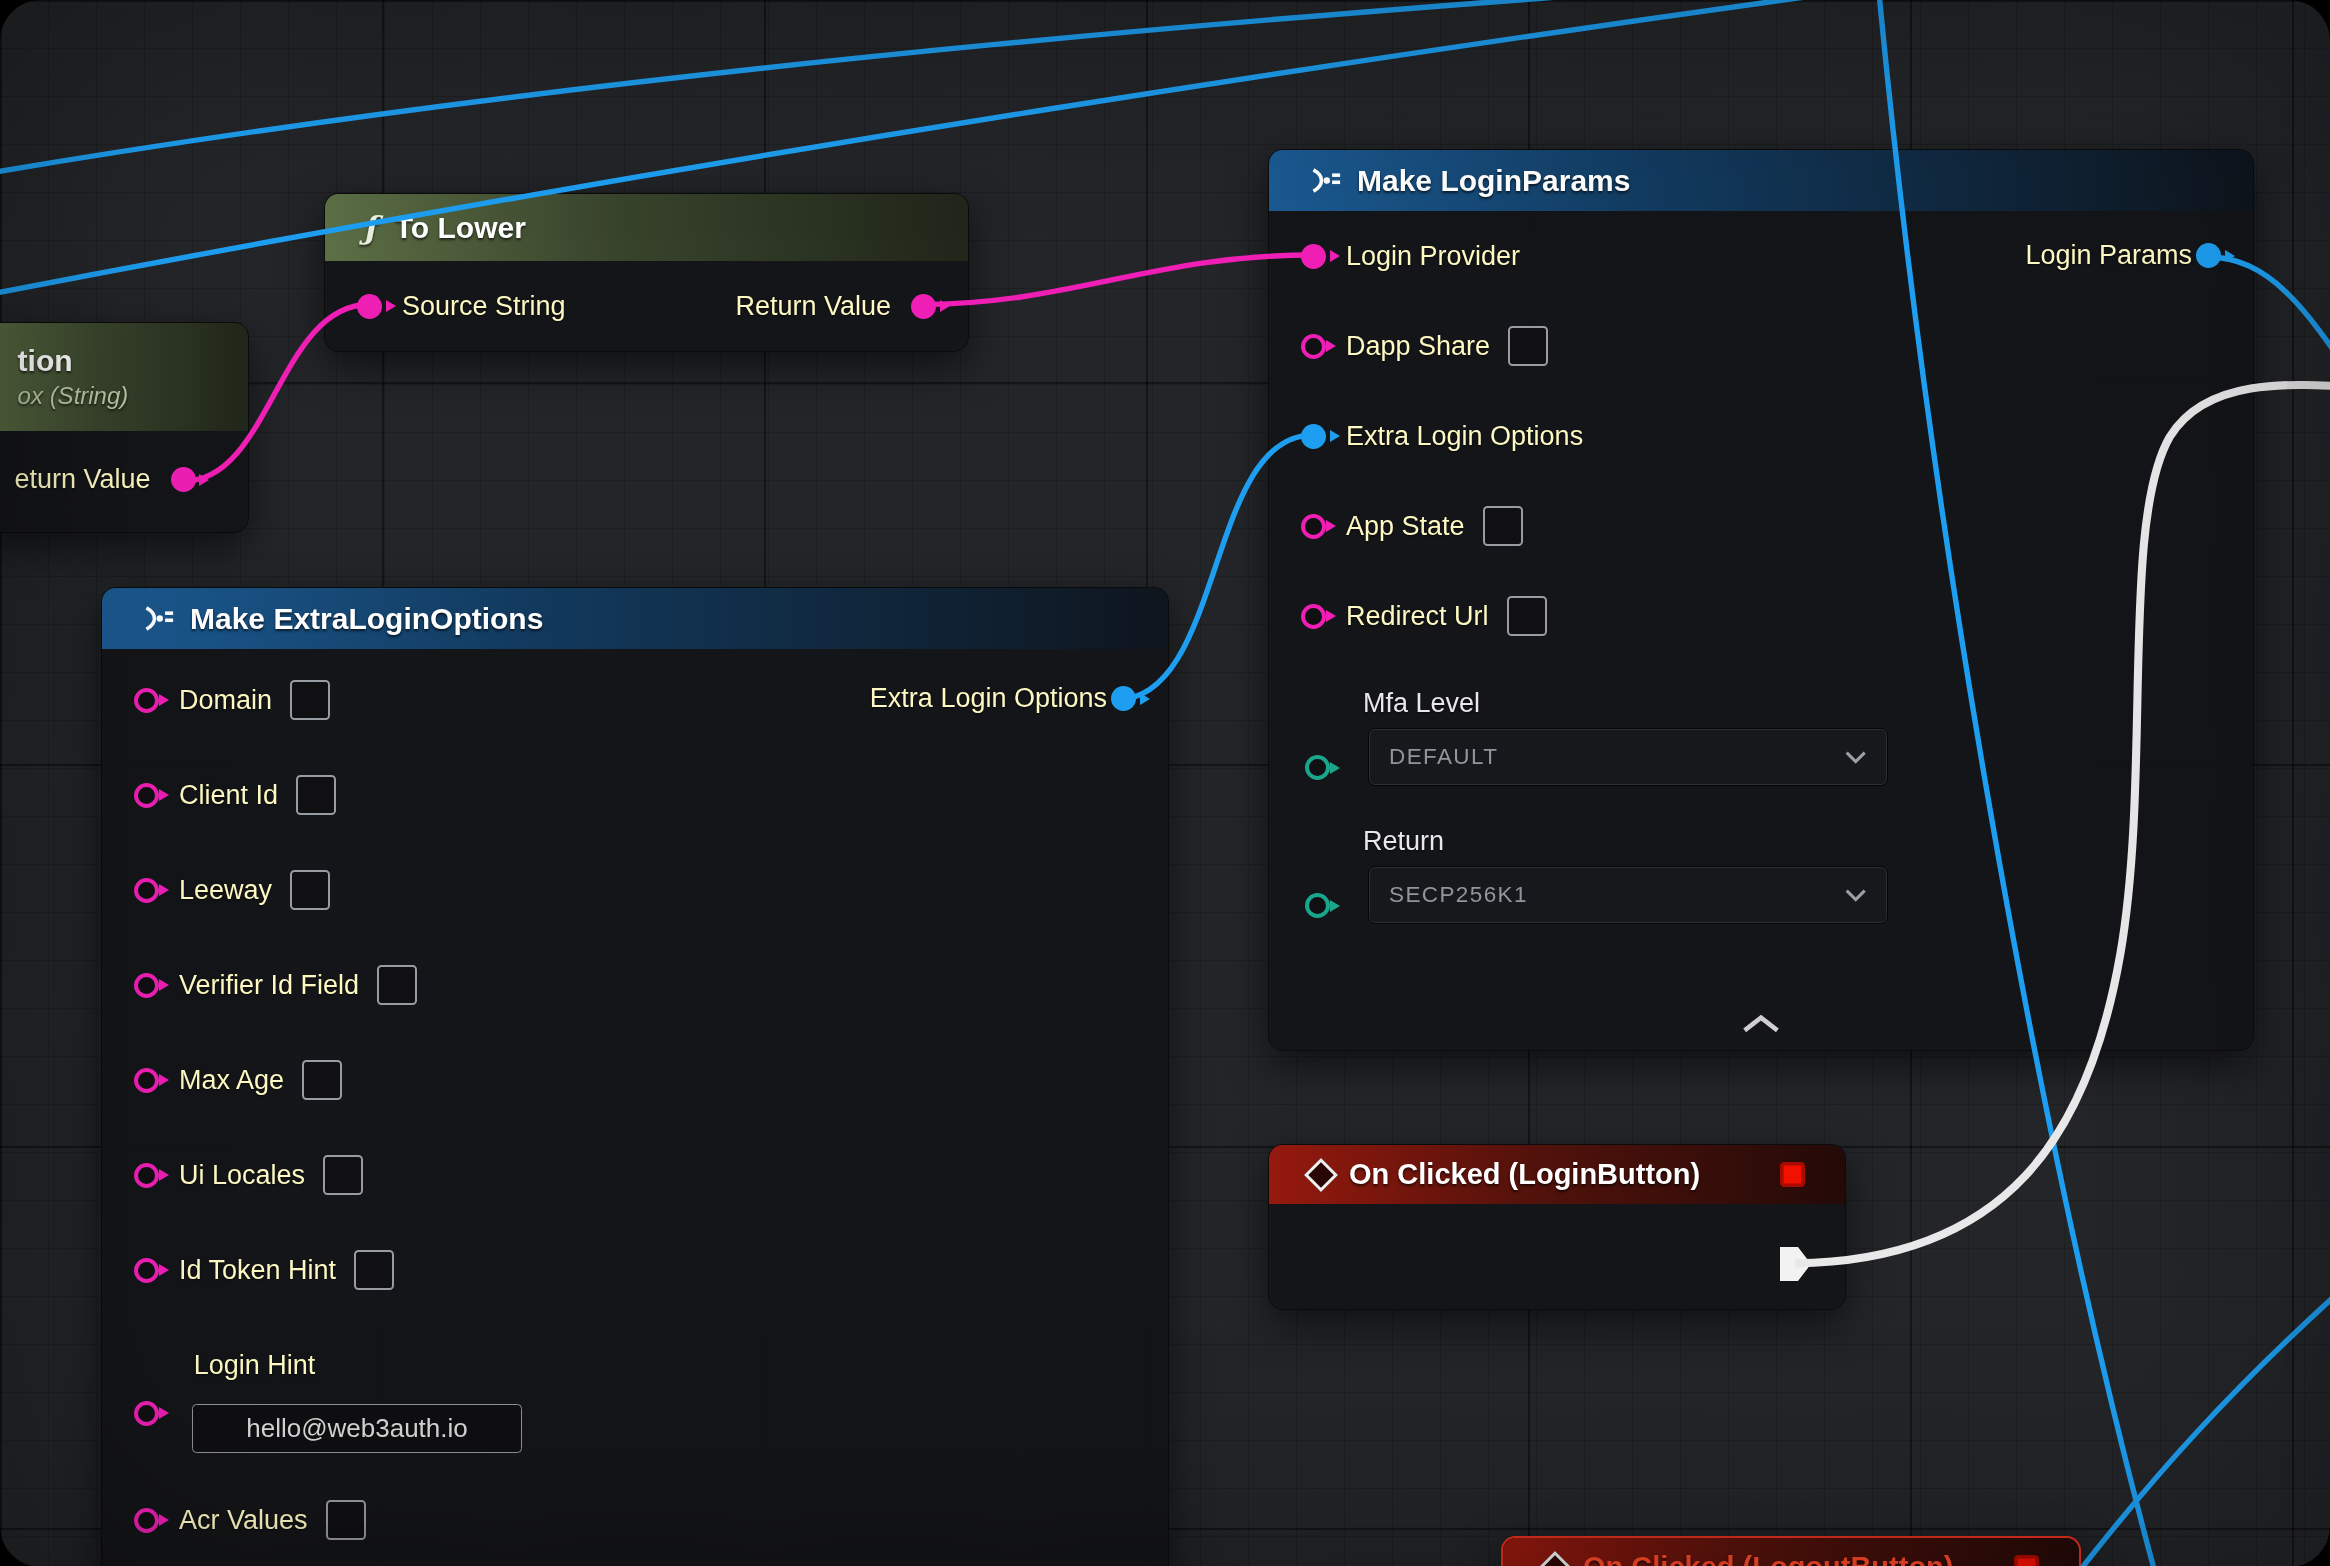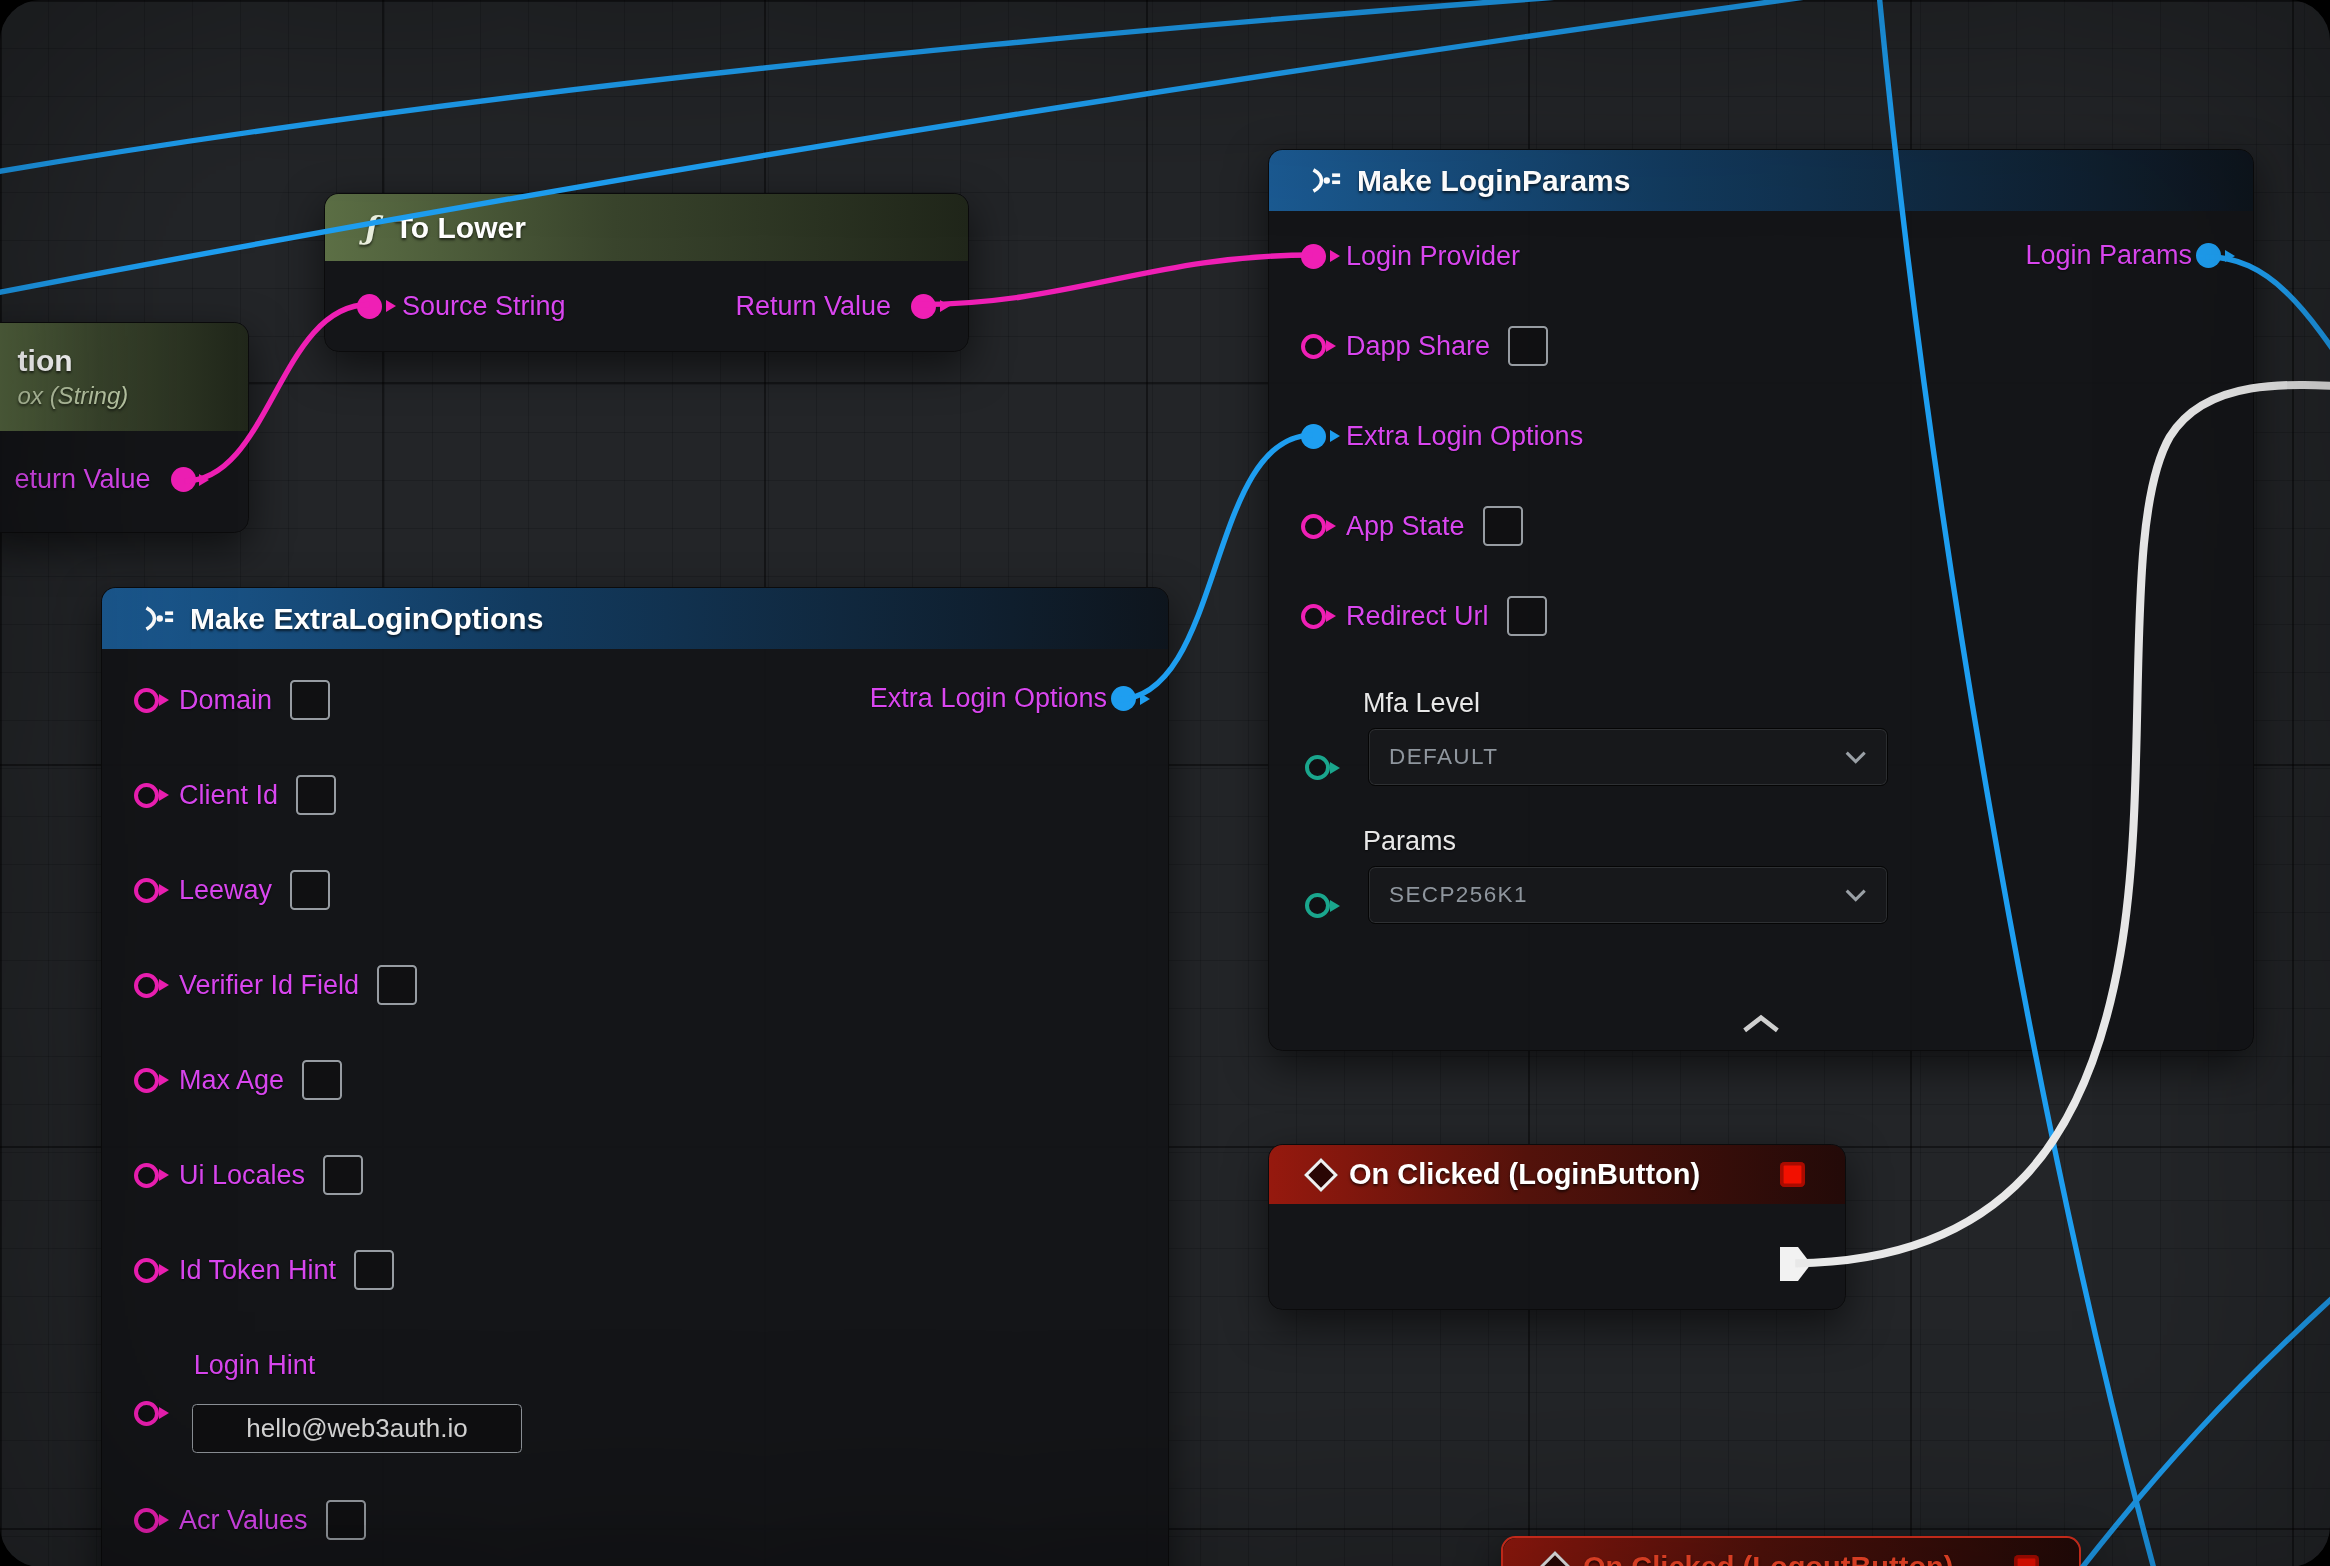--- a/index.html
+++ b/index.html
@@ -17,21 +17,21 @@
   
   .node{position:absolute;background:rgba(20,21,24,.96);border:0.9px solid #0b0b0c;border-radius:14.4px;
         box-shadow:0 14.4px 40px rgba(0,0,0,.55);z-index:10;}
   .nhead{display:flex;align-items:center;gap:16px;padding:0 40px;border-radius:13.5px 13.5px 0 0;
          color:#fff;font-weight:700;font-size:30px;text-shadow:0 1.8px 2.7px rgba(0,0,0,.65);}
   .nhead.green{background:linear-gradient(90deg,#5c6f45 0%,#39442c 45%,#20261a 100%);}
   .nhead.blue{background:linear-gradient(90deg,#1b5販 0%,#123a5e 40%,#0e151d 100%);}
   .nhead.blue{background:linear-gradient(90deg,#1b5a92 0%,#123a5e 40%,#0e151d 100%);}
   .nhead.red{background:linear-gradient(90deg,#96190e 0%,#53120b 45%,#230a08 100%);}
   .row{display:flex;align-items:center;padding:0 32px;}
-  .plabel{margin-left:20px;font-size:27px;color:#d946ef;text-shadow:0 0.9px 1.8px rgba(0,0,0,.6);}
+  .plabel{margin-left:20px;font-size:27px;color:#fef9c3;text-shadow:0 0.9px 1.8px rgba(0,0,0,.6);}
   .outwrap{position:absolute;display:flex;align-items:center;gap:4px;}
   .outwrap .plabel{margin-left:0;}
 
   
   .pin{position:relative;width:25px;height:25px;border-radius:50%;flex:none;box-sizing:border-box;}
   .pin::after{content:"";position:absolute;left:100%;margin-left:3.6px;top:50%;transform:translateY(-50%);
       border-left:10px solid currentColor;border-top:6.3px solid transparent;border-bottom:6.3px solid transparent;}
   .pin.filled{background:currentColor;}
   .pin.hollow{border:4.5px solid currentColor;background:rgba(0,0,0,.2);}
   .pin.string{color:#ef1fb5;}
@@ -195,21 +195,21 @@
         <div class="dd" style="margin:9px 0 0 99px;">
           <span>DEFAULT</span>
           <svg width="23.4" height="14.4" viewBox="0 0 26 16">
             <path d="M3 3 l10 10 l10 -10" stroke="#9aa0a6" stroke-width="3.4" fill="none"></path>
           </svg>
         </div>
       </div>
 
       <div style="position:relative;margin-top:40px;">
         <span class="pin hollow enum" style="position:absolute;left:36px;top:67px;"></span>
-        <div class="grouplabel">Params</div>
+        <div class="grouplabel">Return</div>
         <div class="dd" style="margin:9px 0 0 99px;">
           <span>SECP256K1</span>
           <svg width="23.4" height="14.4" viewBox="0 0 26 16">
             <path d="M3 3 l10 10 l10 -10" stroke="#9aa0a6" stroke-width="3.4" fill="none"></path>
           </svg>
         </div>
       </div>
     </div>
     <div class="outwrap" style="top:90px;right:32px;">
       <span class="plabel">Login Params</span>

